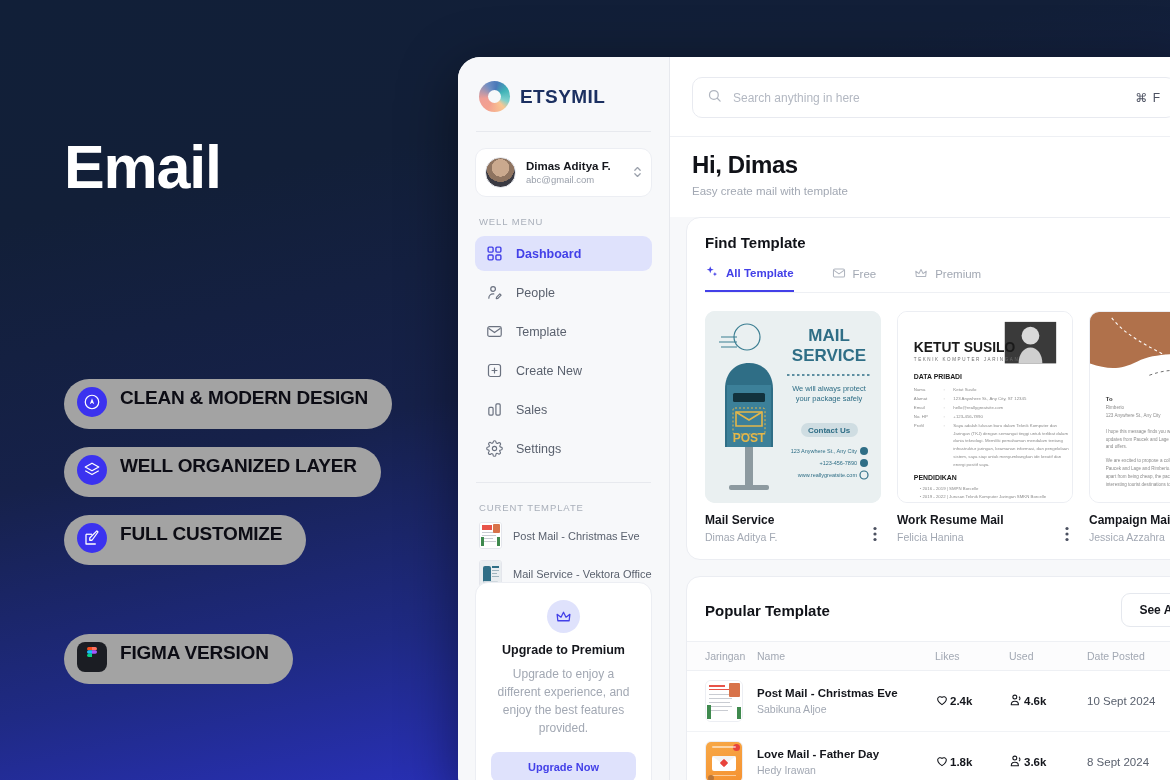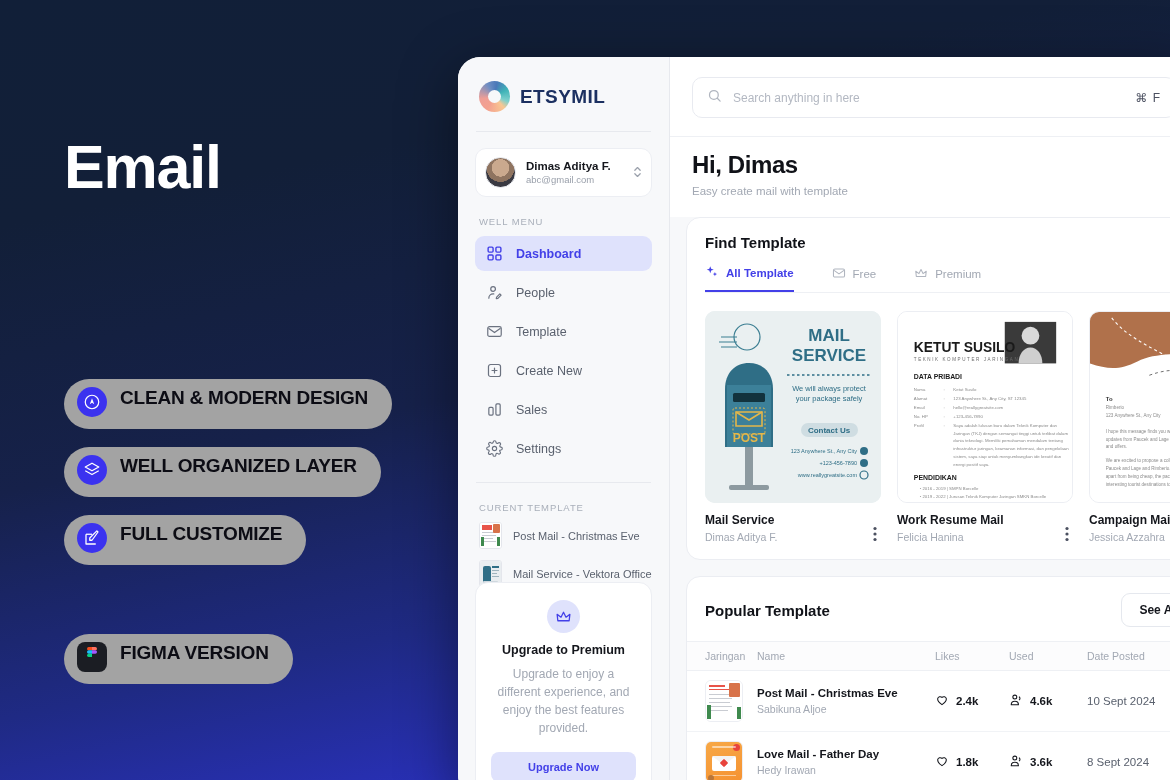--- a/index.html
+++ b/index.html
@@ -174,21 +174,21 @@
   .c-name { width:auto; }
   .c-likes { width:74px; }
   .c-used { width:78px; }
   .c-date { width:110px; }
   .row-thumb {
     width:38px; height:42px; border-radius:6px; overflow:hidden;
     border:1px solid #eceef3; background:#fff; position:relative;
   }
   .t-name { font-size:11.5px; font-weight:bold; color:#14161c; }
   .t-author { font-size:10.5px; color:#a2a8b3; margin-top:4px; }
-  .stat { display:flex; align-items:center; gap:7px; font-size:11.5px; font-weight:bold; color:#14161c; }
+  .stat { display:flex; align-items:center; gap:1px; font-size:11.5px; font-weight:bold; color:#14161c; }
   .t-date { font-size:11.5px; color:#5a616e; }
 
   
   .art { position:absolute; inset:0; }
 </style>
 </head>
 <body>
 
 <div class="promo">
   <div class="promo-title">

